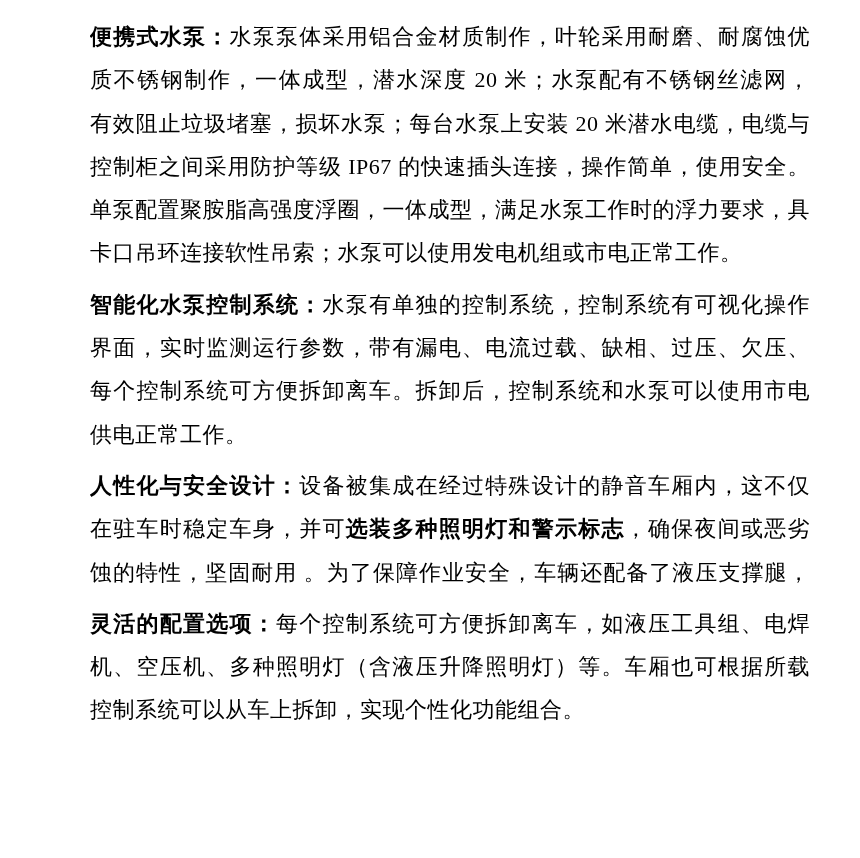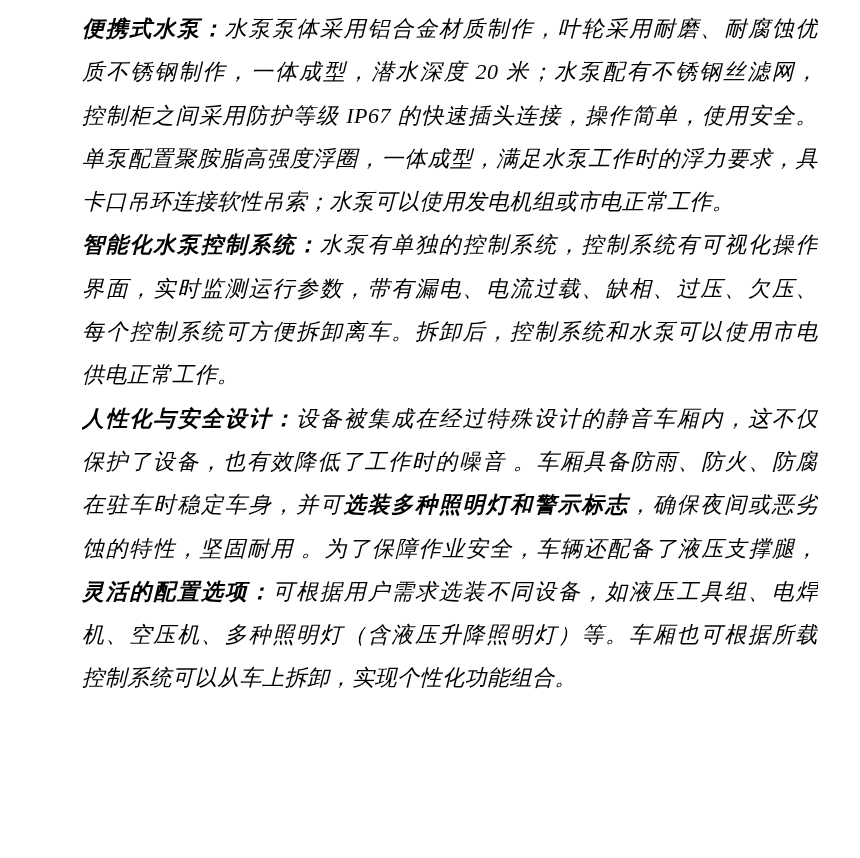--- a/index.html
+++ b/index.html
@@ -11,21 +11,21 @@
     font-family: "Liberation Serif", "DejaVu Serif", serif;
   }
   .doc {
     box-sizing: border-box;
     width: 860px;
     height: 858px;
     padding: 7px 42px 0 82px;
     overflow: hidden;
     background: #ffffff;
   }
-  .bullet-item { margin: 0; font-style: italic; }
+  .bullet-item { margin: 8px; }
   .line {
     position: relative;
     font-size: 22px;
     line-height: 43.3px;
     height: 43.3px;
     overflow: hidden;
     letter-spacing: 0.5px;
   }
   .line.just {
     text-align: justify;
@@ -38,35 +38,35 @@
   }
 </style>
 </head>
 <body>
 
 <div class="doc">
   <div id="bullet-list">
       <div class="bullet-item">
         <div class="line just"><span class="seg b">便携式水泵：</span><span class="seg">水泵泵体采用铝合金材质制作，叶轮采用耐磨、耐腐蚀优</span></div>
         <div class="line just"><span class="seg">质不锈钢制作，一体成型，潜水深度 20 米；水泵配有不锈钢丝滤网，</span></div>
+        <div class="line just"><span class="seg">有效阻止垃圾堵塞，损坏水泵；每台水泵上安装 20 米潜水电缆，电缆与</span></div>
         <div class="line just"><span class="seg">控制柜之间采用防护等级 IP67 的快速插头连接，操作简单，使用安全。</span></div>
         <div class="line just"><span class="seg">单泵配置聚胺脂高强度浮圈，一体成型，满足水泵工作时的浮力要求，具</span></div>
         <div class="line"><span class="seg">卡口吊环连接软性吊索；水泵可以使用发电机组或市电正常工作。</span></div>
       </div>
       <div class="bullet-item">
         <div class="line just"><span class="seg b">智能化水泵控制系统：</span><span class="seg">水泵有单独的控制系统，控制系统有可视化操作</span></div>
         <div class="line just"><span class="seg">界面，实时监测运行参数，带有漏电、电流过载、缺相、过压、欠压、</span></div>
         <div class="line just"><span class="seg">每个控制系统可方便拆卸离车。拆卸后，控制系统和水泵可以使用市电</span></div>
         <div class="line"><span class="seg">供电正常工作。</span></div>
       </div>
       <div class="bullet-item">
         <div class="line just"><span class="seg b">人性化与安全设计：</span><span class="seg">设备被集成在经过特殊设计的静音车厢内，这不仅</span></div>
-        <div class="line just"><span class="seg">保护了设备，也有效降低了工作时的噪音 。车厢具备防雨、防火、防腐</span></div>
         <div class="line just"><span class="seg">在驻车时稳定车身，并可</span><span class="seg b">选装多种照明灯和警示标志</span><span class="seg">，确保夜间或恶劣</span></div>
         <div class="line just"><span class="seg">蚀的特性，坚固耐用 。为了保障作业安全，车辆还配备了液压支撑腿，</span></div>
       </div>
       <div class="bullet-item">
-        <div class="line just"><span class="seg b">灵活的配置选项：</span><span class="seg">可根据用户需求选装不同设备，如液压工具组、电焊</span></div>
+        <div class="line just"><span class="seg b">灵活的配置选项：</span><span class="seg">每个控制系统可方便拆卸离车，如液压工具组、电焊</span></div>
         <div class="line just"><span class="seg">机、空压机、多种照明灯（含液压升降照明灯）等。车厢也可根据所载</span></div>
         <div class="line"><span class="seg">控制系统可以从车上拆卸，实现个性化功能组合。</span></div>
       </div>
     </div>
 </div>
 
 </body></html>

